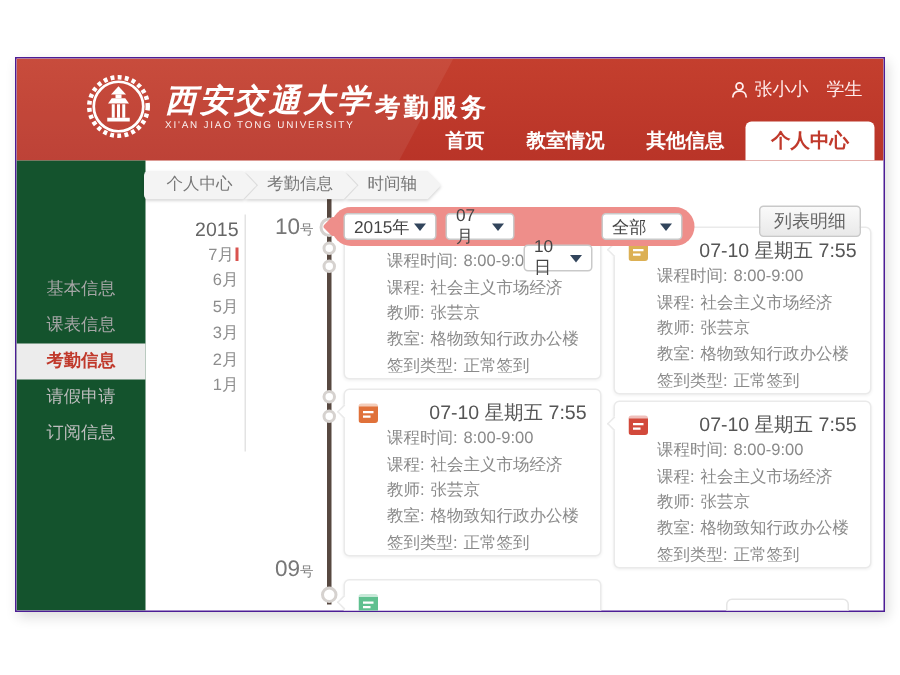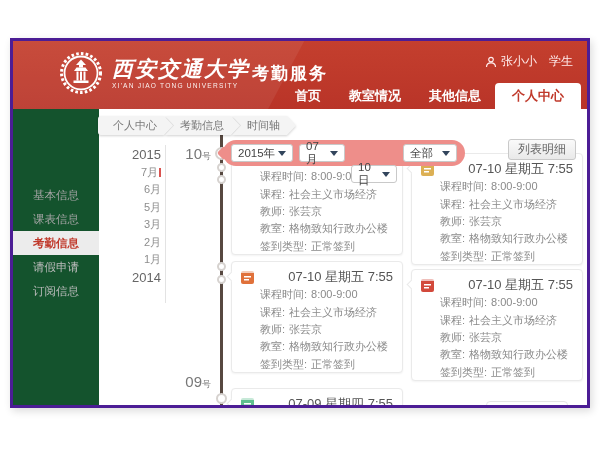--- a/index.html
+++ b/index.html
@@ -1,20 +1,20 @@
 <!DOCTYPE html>
 <html><head>
 <meta charset="utf-8">
 <style>
   * { margin:0; padding:0; box-sizing:border-box; }
   html,body { width:600px; height:450px; background:#ffffff; overflow:hidden;
               font-family:"Liberation Sans", sans-serif; }
 
   .window { position:absolute; left:10px; top:38px; width:580px; height:370px;
-            background:#fff; border:3px solid #4c1d95;
+            background:#fff; border:1px solid #4c1d95;
             box-shadow:2px 3px 8px rgba(0,0,0,.14); overflow:hidden; }
 
   
   .hdr { position:absolute; left:0; top:0; width:100%; height:68px;
          background:linear-gradient(180deg,#c43f2e,#b93428); overflow:hidden; }
   .hdr .slash { position:absolute; left:-60px; top:-10px; width:330px; height:100px;
                 background:rgba(255,255,255,.07); transform:skewX(-28deg); }
   .brand { position:absolute; left:46px; top:10px; display:flex; align-items:center; }
   .logo { width:44px; height:44px; flex:0 0 44px; }
   .uni { margin-left:9px; color:#fff; }
@@ -158,21 +158,20 @@
   </div>
 
   <div class="months">
     <div class="m-item year">2015</div>
     <div class="m-item"><span>7月</span><span class="tick"></span></div>
     <div class="m-item">6月</div>
     <div class="m-item">5月</div>
     <div class="m-item">3月</div>
     <div class="m-item">2月</div>
     <div class="m-item">1月</div>
-    <div class="m-item year">2014</div>
   </div>
   <div class="m-sep"></div>
 
   <div class="tline"></div>
   <div class="day-label" style="top:104px;">
     <span class="num">10</span><span class="suf">号</span>
   </div>
   <div class="dot" style="left:202px;top:106px;width:13px;height:13px;"></div>
   <div class="dot" style="left:204px;top:122px;width:9px;height:9px;"></div>
   <div class="dot" style="left:204px;top:134px;width:9px;height:9px;"></div>
@@ -232,21 +231,20 @@
     <div class="crow"><span class="lbl">课程:</span><span>社会主义市场经济</span></div>
     <div class="crow"><span class="lbl">教师:</span><span>张芸京</span></div>
     <div class="crow"><span class="lbl">教室:</span><span>格物致知行政办公楼</span></div>
     <div class="crow"><span class="lbl">签到类型:</span><span>正常签到</span></div>
   </div>
 
   <div class="card" style="left:218px;top:347px;">
     <span class="tail"></span>
     <div class="card-head">
       <span class="cicon" style="background-color: rgb(95, 192, 143);"></span>
-      <span class="ctitle">07-09 星期四 7:55</span>
     </div>
 
   </div>
 
   <div class="card-partial"></div>
 
   <div class="popup">
     <span class="ptail"></span>
     <div class="dd" style="width:62px;">
       <span>2015年</span>

